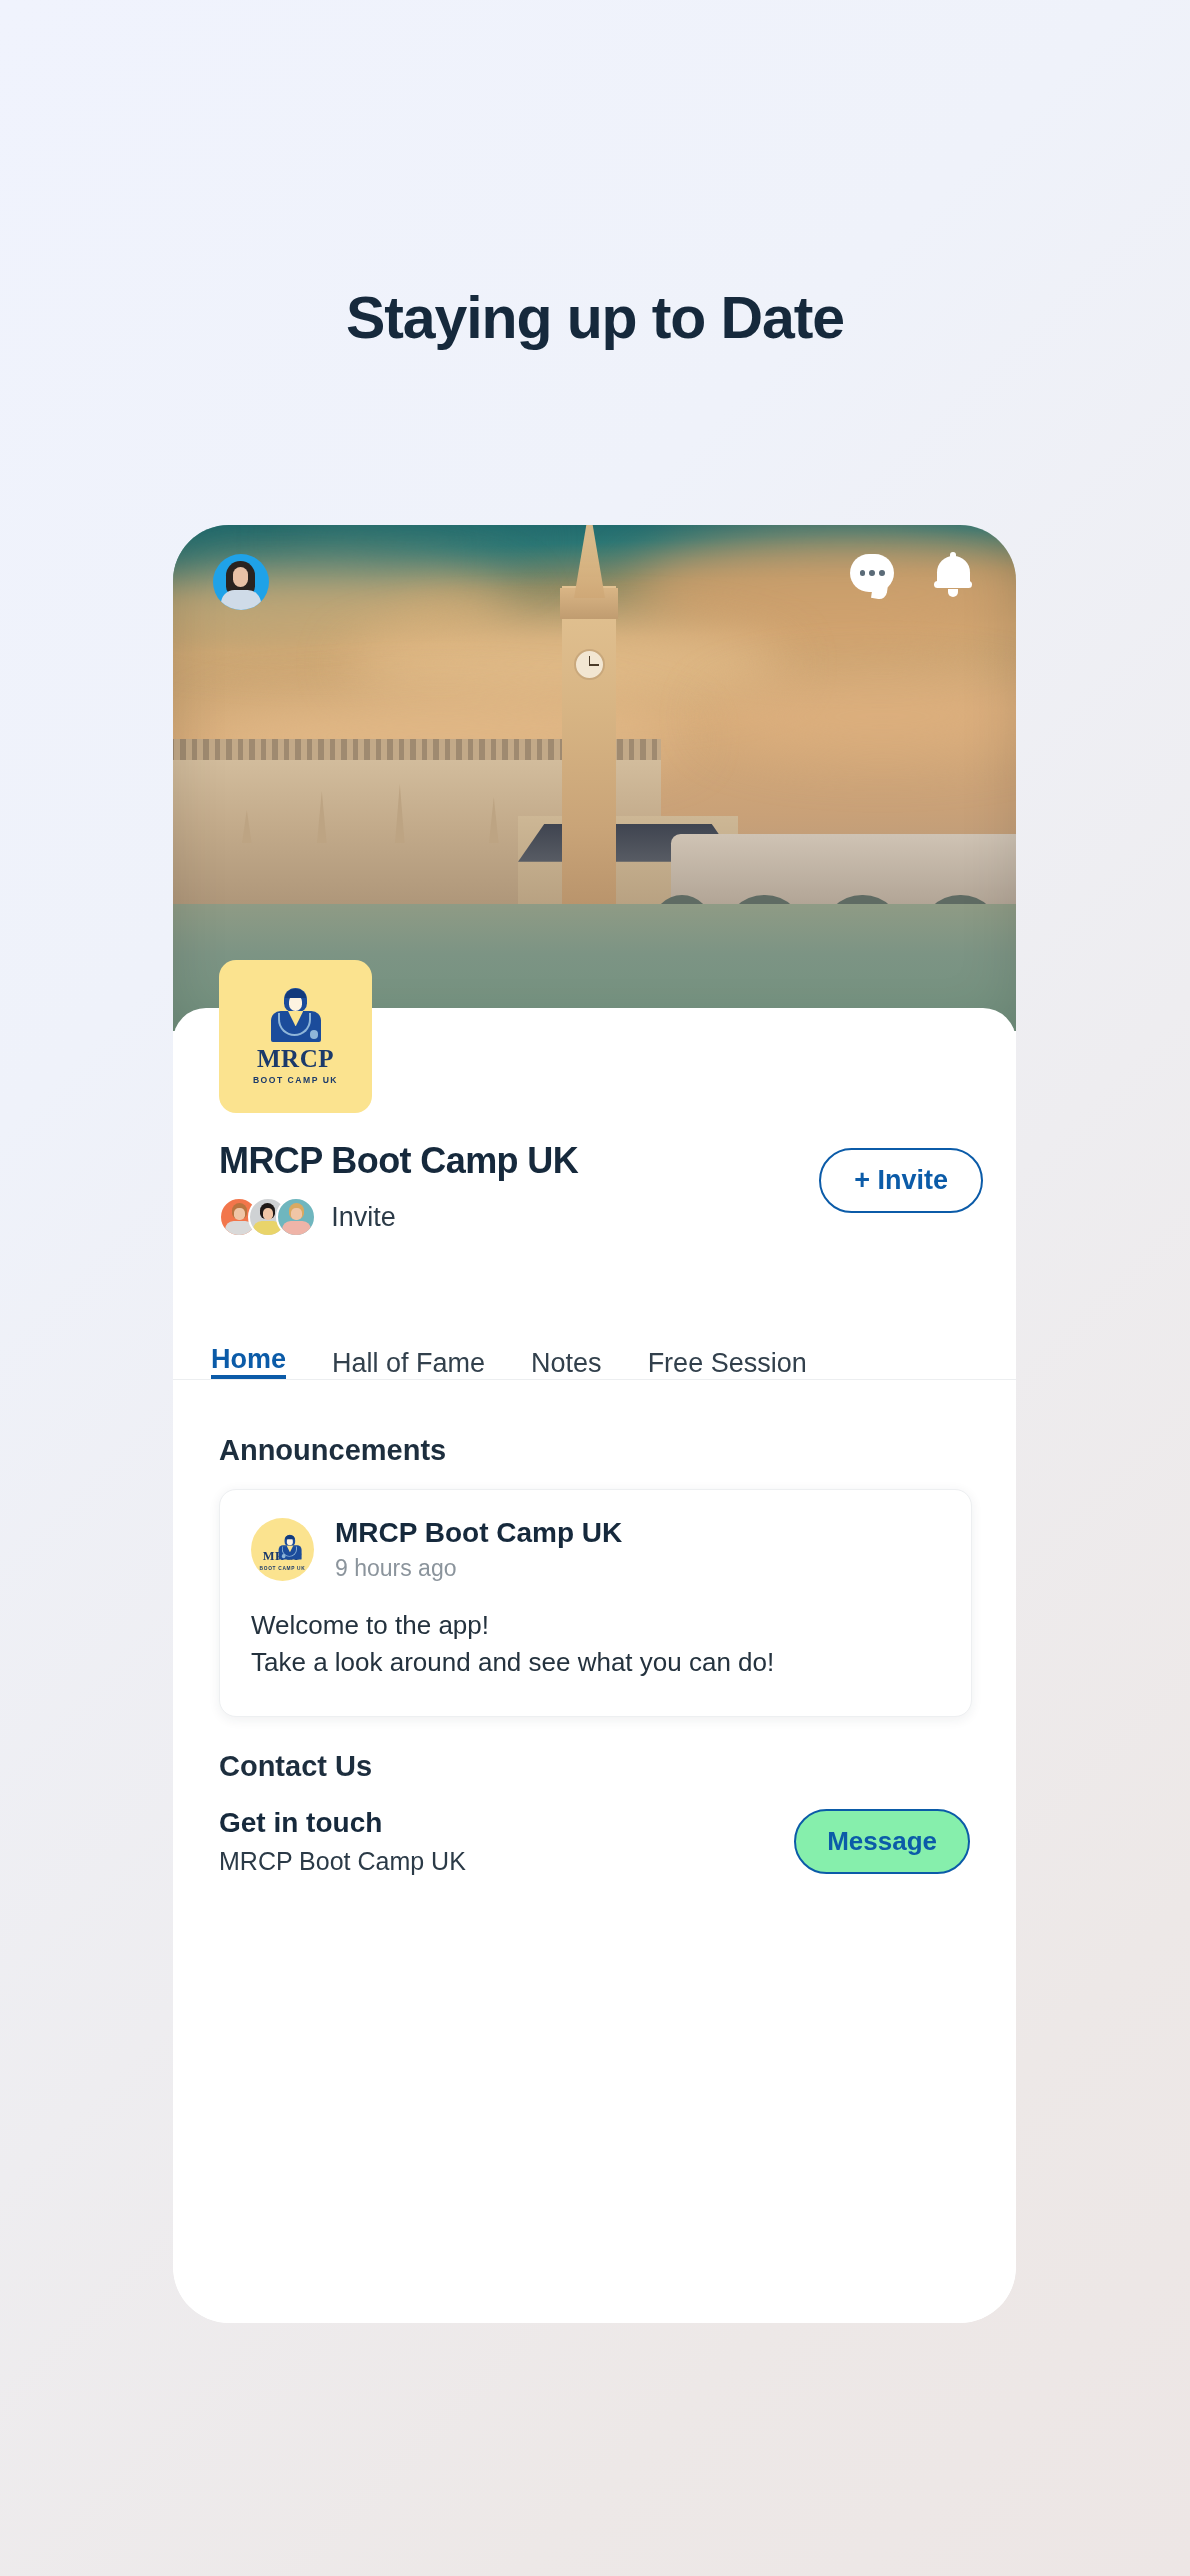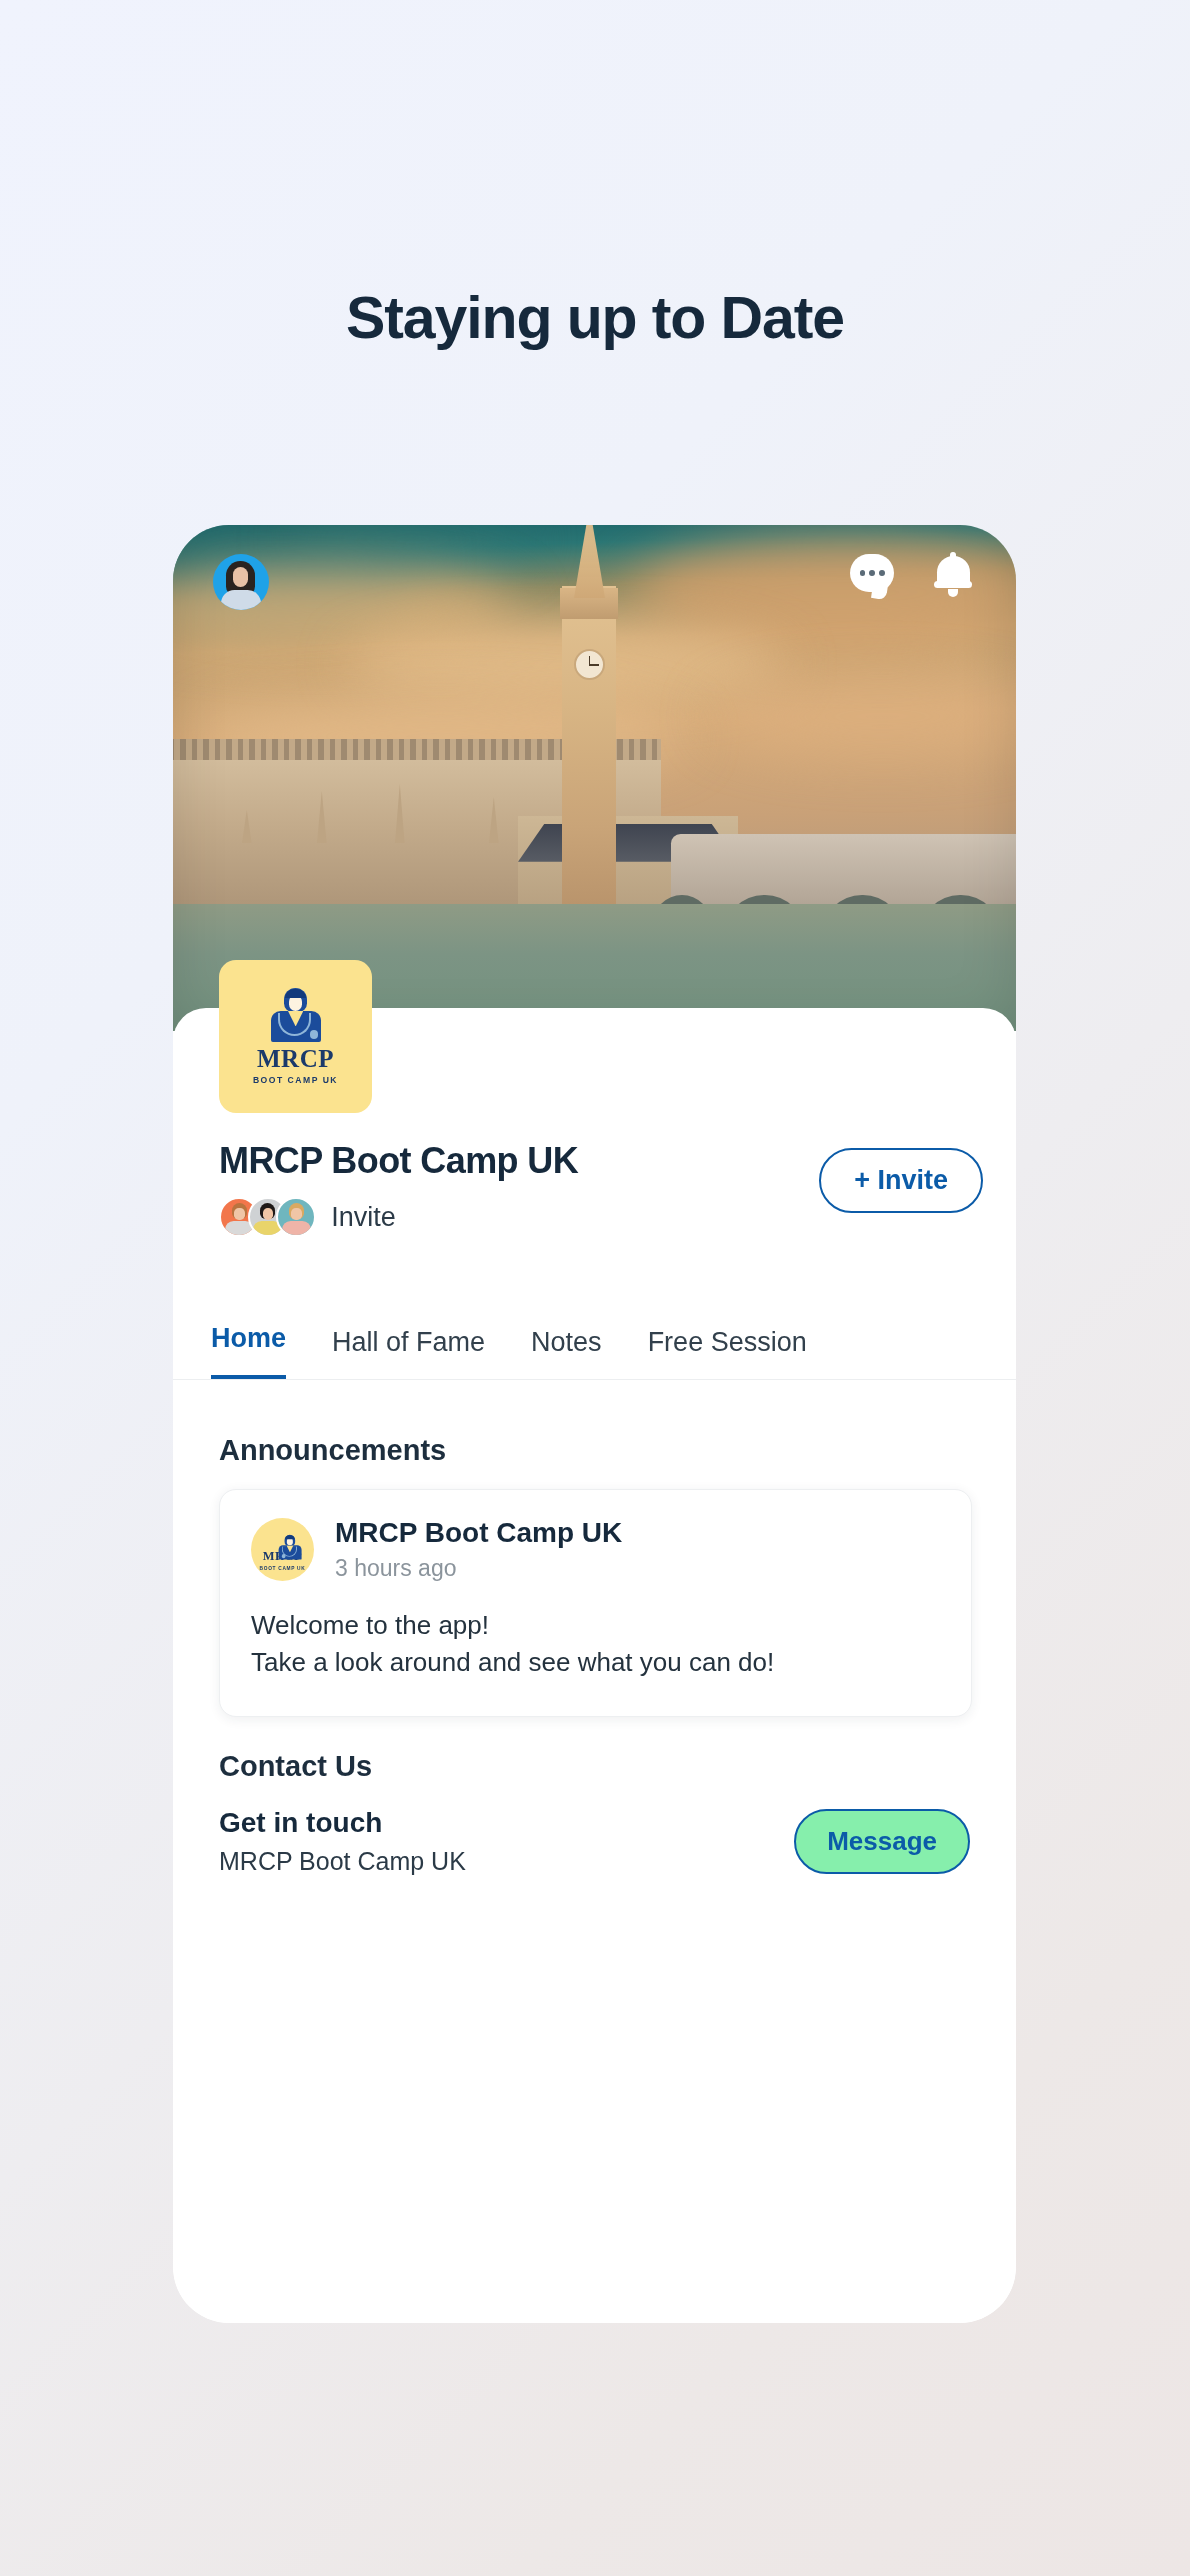--- a/index.html
+++ b/index.html
@@ -240,21 +240,21 @@
   }
 
   
   .tabs {
     position: absolute; left: 0; top: 767px; width: 100%;
     border-bottom: 1.9px solid #ECEEF0;
     display: flex; align-items: flex-end; padding-left: 38px; gap: 46px;
     height: 88px; overflow: hidden;
   }
   .tab {
-    font-size: 27px; color: #32404C; padding-bottom: 21px; white-space: nowrap;
+    font-size: 27px; color: #32404C; white-space: nowrap;
   }
   .tab.active { color: #0B5BA8; font-weight: bold; border-bottom: 4.8px solid #0B5BA8; }
 
   
   .sec-title {
     position: absolute; left: 46px; font-size: 29px; font-weight: bold; color: #1D2E3E;
   }
   .sec-announcements { top: 903px; margin-top: 6px; }
   .sec-contact { top: 1225px; }
 
@@ -414,21 +414,21 @@
           <div class="doc-body"></div>
             <div class="doc-v"></div>
           <div class="doc-stetho"></div>
             <div class="doc-stetho-end"></div>
         </div>
         <div class="logo-mrcp">MRCP</div>
         <div class="logo-sub">BOOT CAMP UK</div>
       </div>
       <div>
         <div class="ann-name">MRCP Boot Camp UK</div>
-        <div class="ann-time">3 hours ago</div>
+        <div class="ann-time">9 hours ago</div>
       </div>
     </div>
     <div class="ann-body" style="white-space: pre-line;">Welcome to the app!
 Take a look around and see what you can do!</div>
   </div>
 
   <div class="sec-title sec-contact">Contact Us</div>
   <div class="contact-row">
     <div>
       <div class="contact-title">Get in touch</div>

